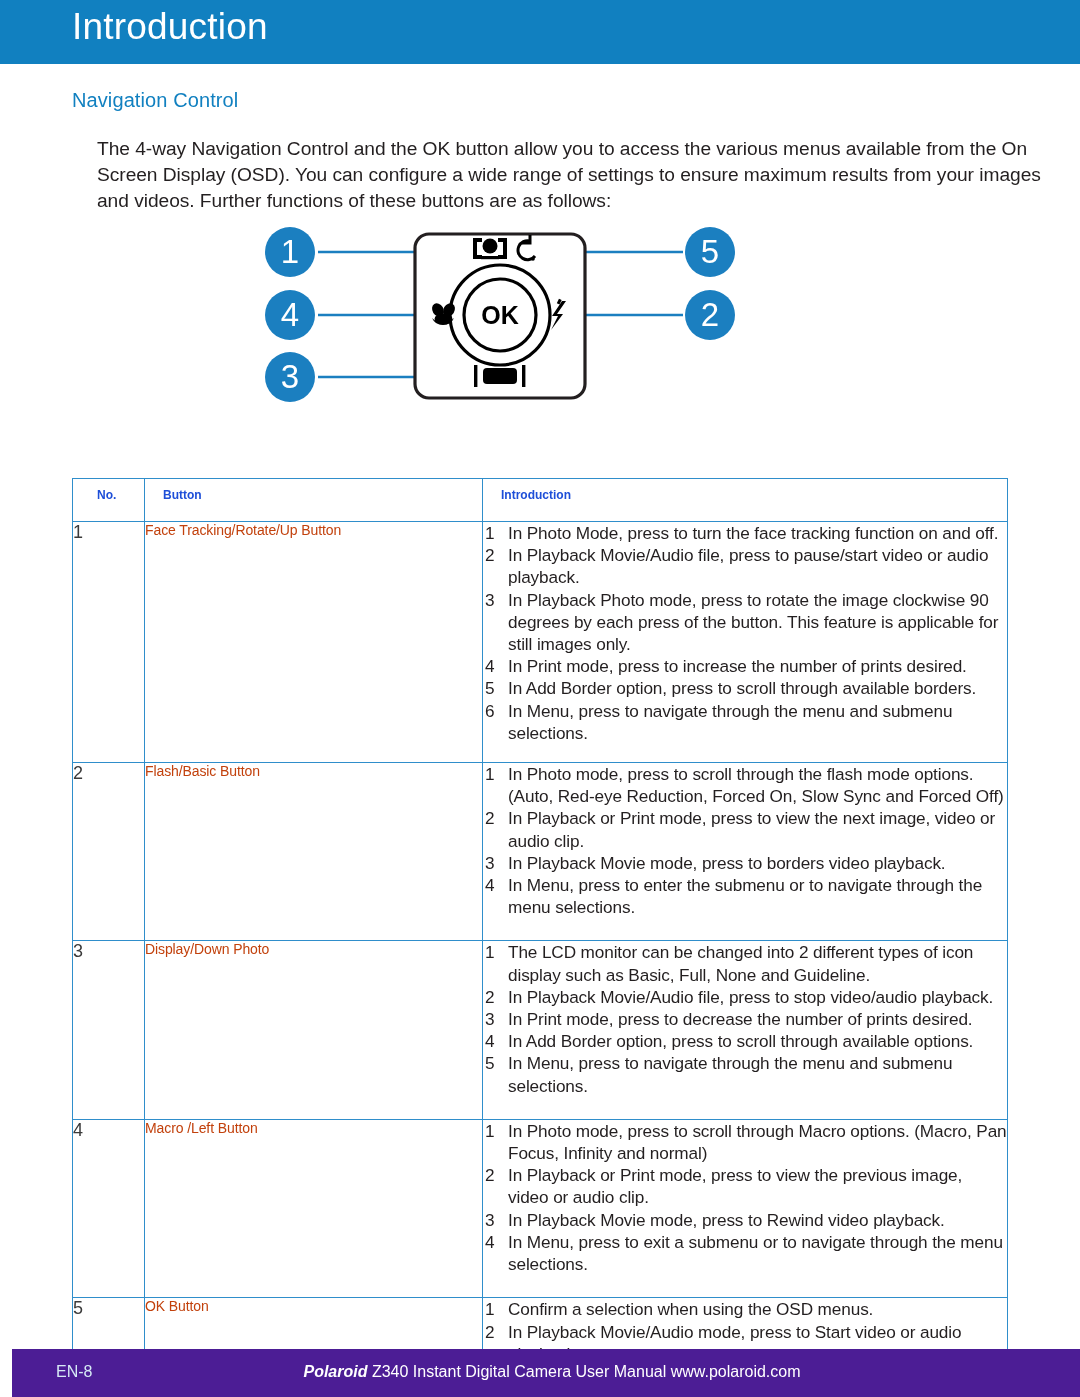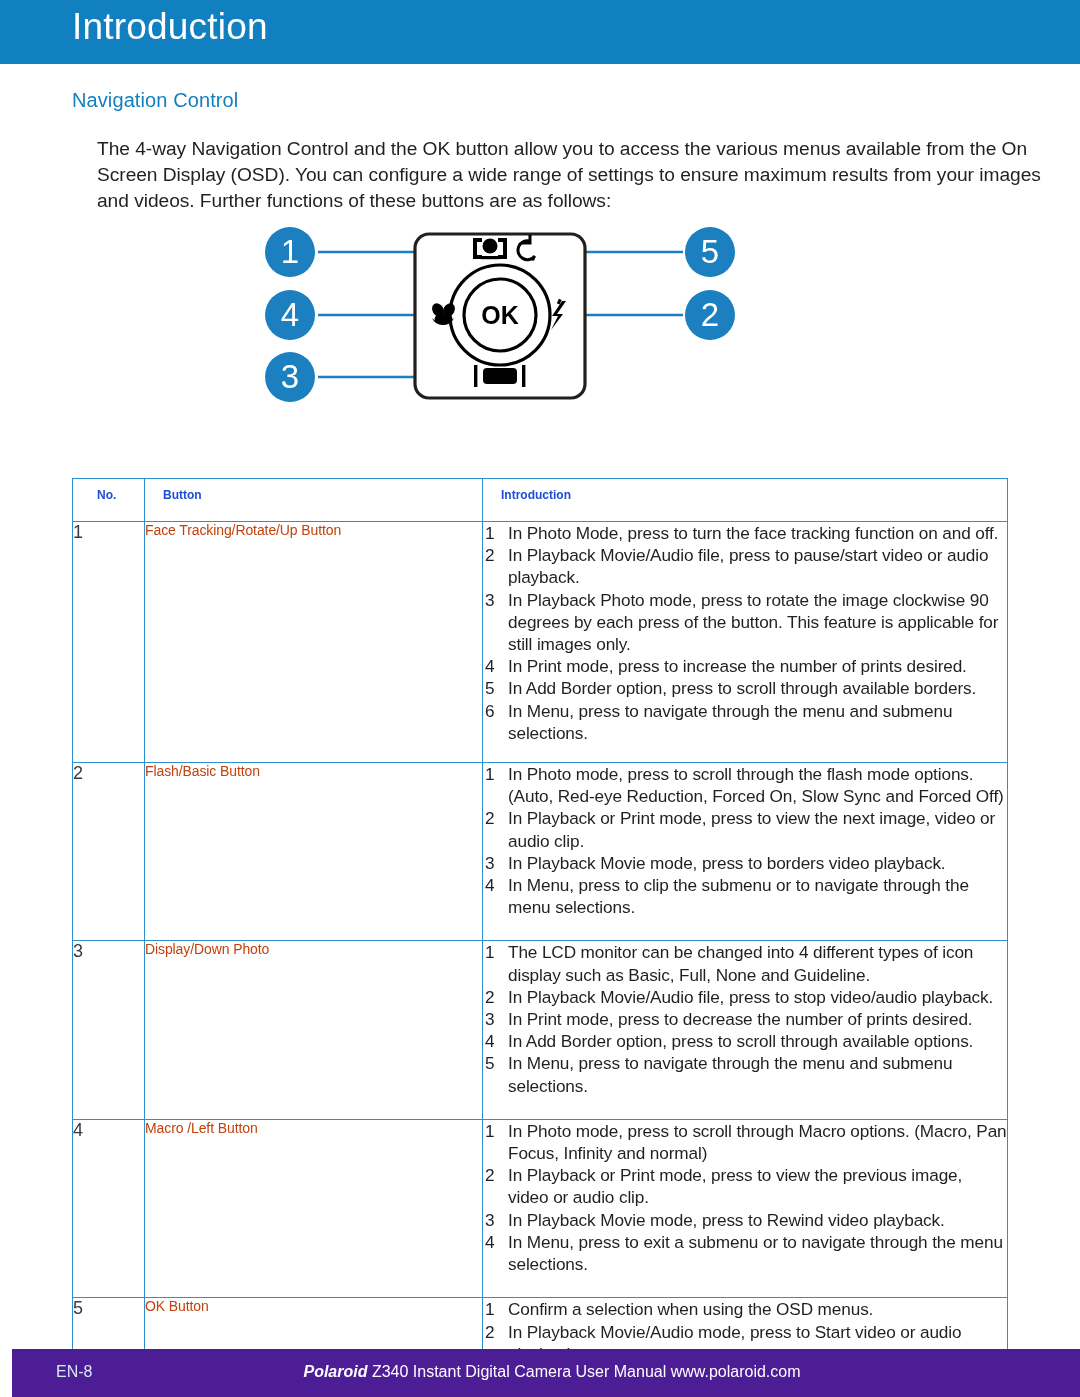--- a/index.html
+++ b/index.html
@@ -296,31 +296,31 @@
     </tr>
 
     <tr class="row-2">
       <td class="cell-no">2</td>
       <td class="cell-btn">Flash/Basic Button</td>
       <td class="cell-desc">
         <ol class="desc-list">
           <li><span class="num">1</span><span>In Photo mode, press to scroll through the flash mode options. (Auto, Red-eye Reduction, Forced On, Slow Sync and Forced Off)</span></li>
           <li><span class="num">2</span><span>In Playback or Print mode, press to view the next image, video or audio clip.</span></li>
           <li><span class="num">3</span><span>In Playback Movie mode, press to borders video playback.</span></li>
-          <li><span class="num">4</span><span>In Menu, press to clip the submenu or to navigate through the menu selections.</span></li>
+          <li><span class="num">4</span><span>In Menu, press to enter the submenu or to navigate through the menu selections.</span></li>
         </ol>
       </td>
     </tr>
 
     <tr class="row-3">
       <td class="cell-no">3</td>
       <td class="cell-btn">Display/Down Photo</td>
       <td class="cell-desc">
         <ol class="desc-list">
-          <li><span class="num">1</span><span>The LCD monitor can be changed into 4 different types of icon display such as Basic, Full, None and Guideline.</span></li>
+          <li><span class="num">1</span><span>The LCD monitor can be changed into 2 different types of icon display such as Basic, Full, None and Guideline.</span></li>
           <li><span class="num">2</span><span>In Playback Movie/Audio file, press to stop video/audio playback.</span></li>
           <li><span class="num">3</span><span>In Print mode, press to decrease the number of prints desired.</span></li>
           <li><span class="num">4</span><span>In Add Border option, press to scroll through available options.</span></li>
           <li><span class="num">5</span><span>In Menu, press to navigate through the menu and submenu selections.</span></li>
         </ol>
       </td>
     </tr>
 
     <tr class="row-4">
       <td class="cell-no">4</td>

